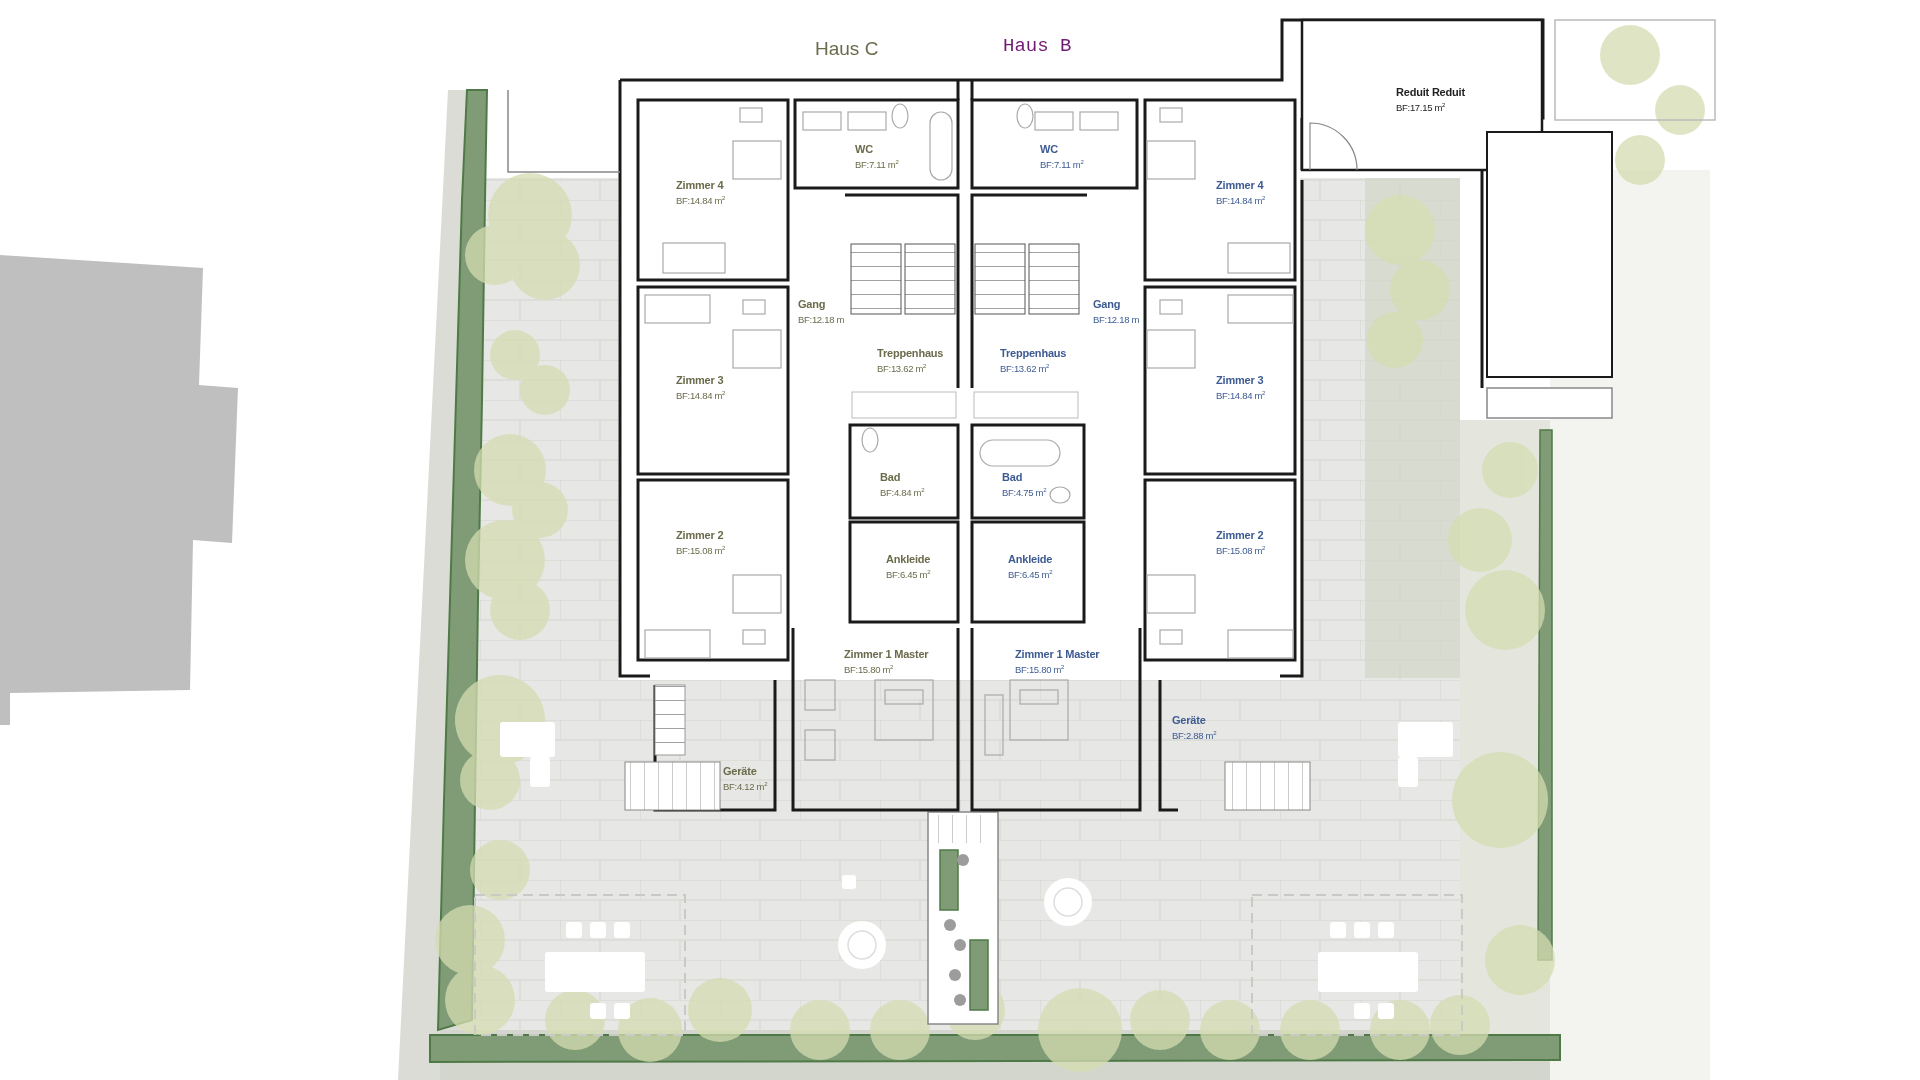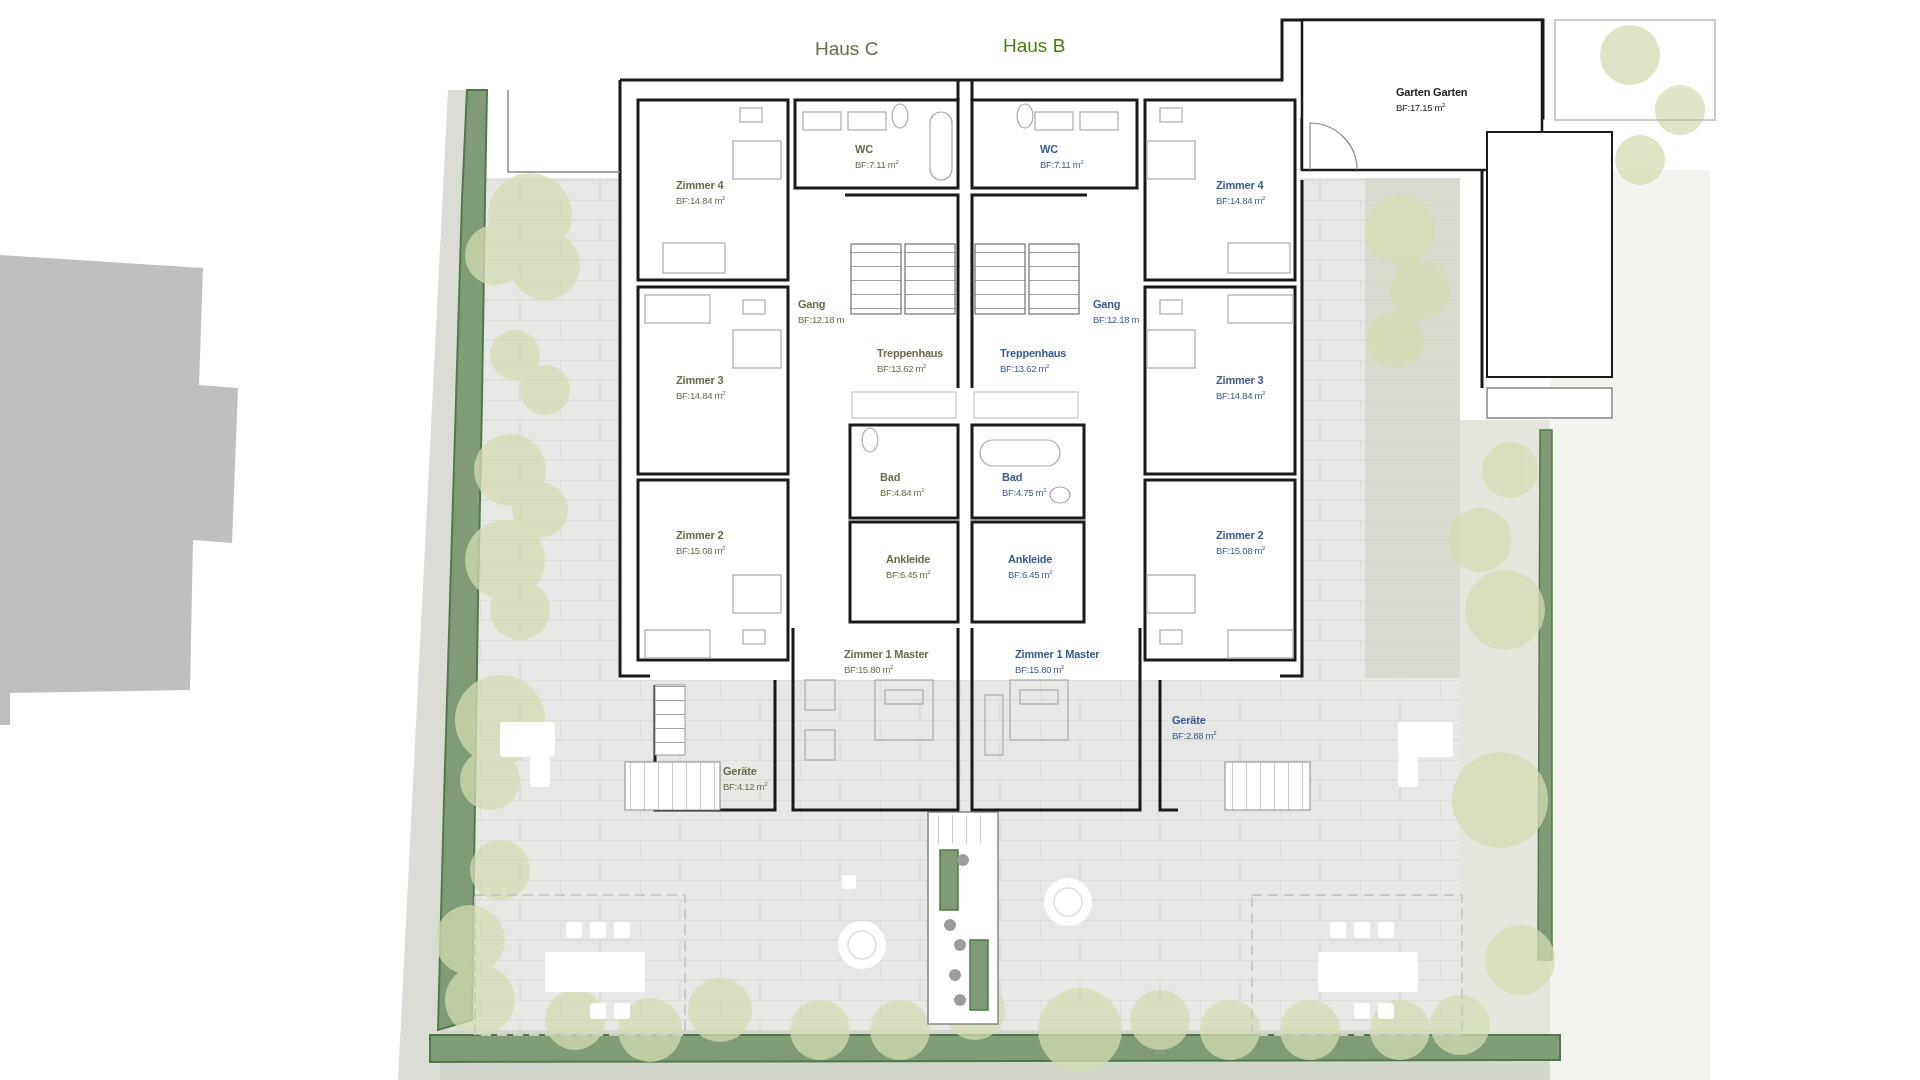--- a/index.html
+++ b/index.html
@@ -224,21 +224,21 @@
       <ellipse cx="1025" cy="116" rx="8" ry="12"></ellipse>
     <ellipse cx="870" cy="440" rx="8" ry="12"></ellipse>
       <ellipse cx="1060" cy="495" rx="10" ry="8"></ellipse>
     <rect x="805" y="680" width="30" height="30"></rect>
       <rect x="805" y="730" width="30" height="30"></rect>
     <rect x="985" y="695" width="18" height="60"></rect>
   </g>
 </svg>
 
 <div class="house-title" style="left:815px;top:38px;color:#6b6b4c;">Haus C</div>
-<div class="house-title" style="left:1003px;top:35px;color:#4d7c0f;">Haus B</div>
+<div class="house-title" style="left:1003px;top:35px;color:#701a75;font-family:Liberation Mono, monospace;">Haus B</div>
 
 <div class="room c" style="left:676px;top:179px;">
   <span class="name">Zimmer 4</span>
   <span class="area"><span>BF:14.84 m</span><sup>2</sup></span>
 </div>
 <div class="room c" style="left:855px;top:143px;">
   <span class="name">WC</span>
   <span class="area"><span>BF:7.11 m</span><sup>2</sup></span>
 </div>
 <div class="room c" style="left:798px;top:298px;">
@@ -309,15 +309,15 @@
 <div class="room b" style="left:1015px;top:648px;">
   <span class="name">Zimmer 1 Master</span>
   <span class="area"><span>BF:15.80 m</span><sup>2</sup></span>
 </div>
 <div class="room b" style="left:1172px;top:714px;">
   <span class="name">Geräte</span>
   <span class="area"><span>BF:2.88 m</span><sup>2</sup></span>
 </div>
 
 <div class="room k" style="left:1396px;top:86px;">
-  <span class="name">Garten Garten</span>
+  <span class="name">Reduit Reduit</span>
   <span class="area"><span>BF:17.15 m</span><sup>2</sup></span>
 </div>
 
 </body></html>

